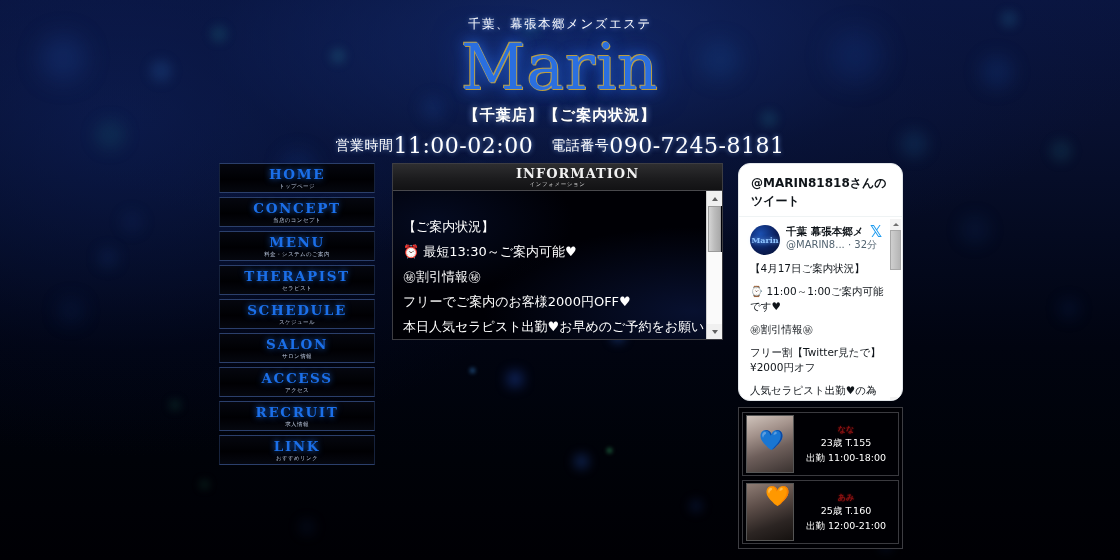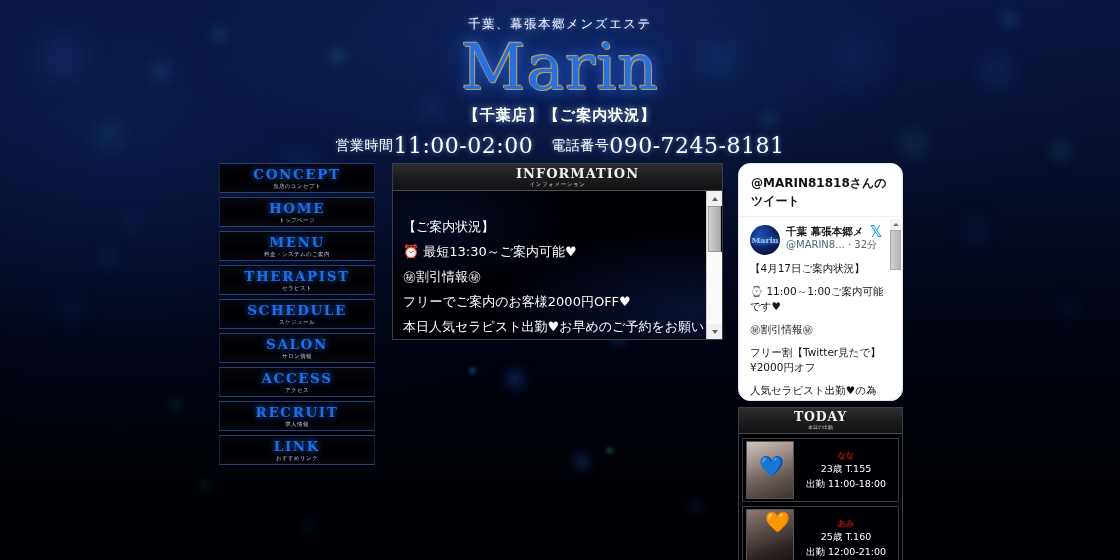--- a/index.html
+++ b/index.html
@@ -321,26 +321,26 @@
     <div id="branches">【千葉店】【ご案内状況】</div>
     <div id="header-info">
       <span class="lbl">営業時間</span><span class="val">11:00-02:00</span><span class="gap"></span><span class="lbl">電話番号</span><span class="val">090-7245-8181</span>
     </div>
   </div>
 
   <div id="content">
 
     <div id="nav">
         <div class="nav-item">
+          <div class="nav-title">HOME</div>
+          <div class="nav-sub">トップページ</div>
+        </div>
+        <div class="nav-item">
           <div class="nav-title">CONCEPT</div>
           <div class="nav-sub">当店のコンセプト</div>
-        </div>
-        <div class="nav-item">
-          <div class="nav-title">HOME</div>
-          <div class="nav-sub">トップページ</div>
         </div>
         <div class="nav-item">
           <div class="nav-title">MENU</div>
           <div class="nav-sub">料金・システムのご案内</div>
         </div>
         <div class="nav-item">
           <div class="nav-title">THERAPIST</div>
           <div class="nav-sub">セラピスト</div>
         </div>
         <div class="nav-item">
@@ -420,24 +420,20 @@
             </div>
             <div class="tw-thumb"></div>
             <div class="tbtn bot">
               
             </div>
           </div>
         </div>
       </div>
 
       <div id="today-panel">
-        <div id="today-head">
-          <div class="h-main">TODAY</div>
-          <div class="h-sub">本日の出勤</div>
-        </div>
         <div id="today-cards">
             <div class="today-card">
               <div class="card-photo" style="background: linear-gradient(160deg, rgb(207, 195, 187) 0%, rgb(164, 147, 140) 30%, rgb(110, 95, 91) 60%, rgb(58, 50, 48) 100%);">
                 <span class="emoji-overlay" style="left: 12px; top: 14px;">💙</span>
               </div>
               <div class="card-info">
                 <div class="card-name">なな</div>
                 <div class="card-spec">23歳 T.155</div>
                 <div class="card-shift">出勤 11:00-18:00</div>
               </div>

